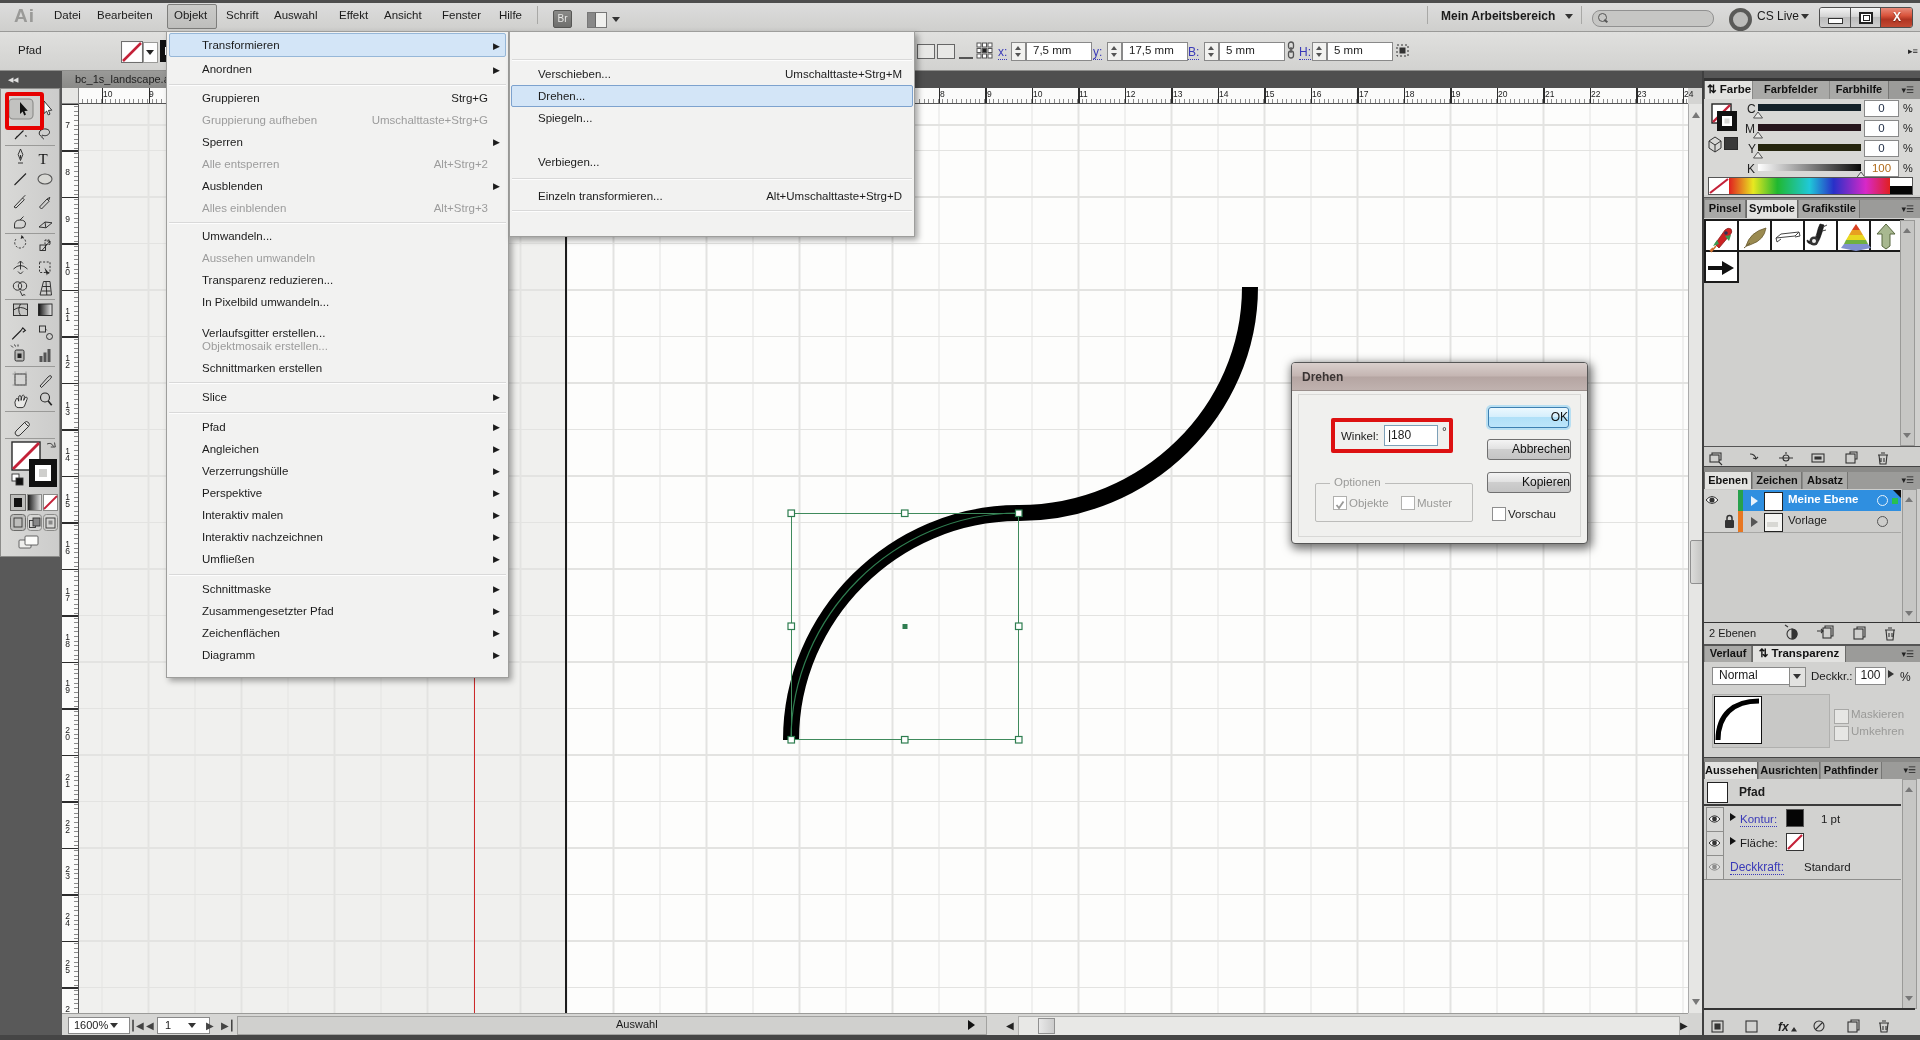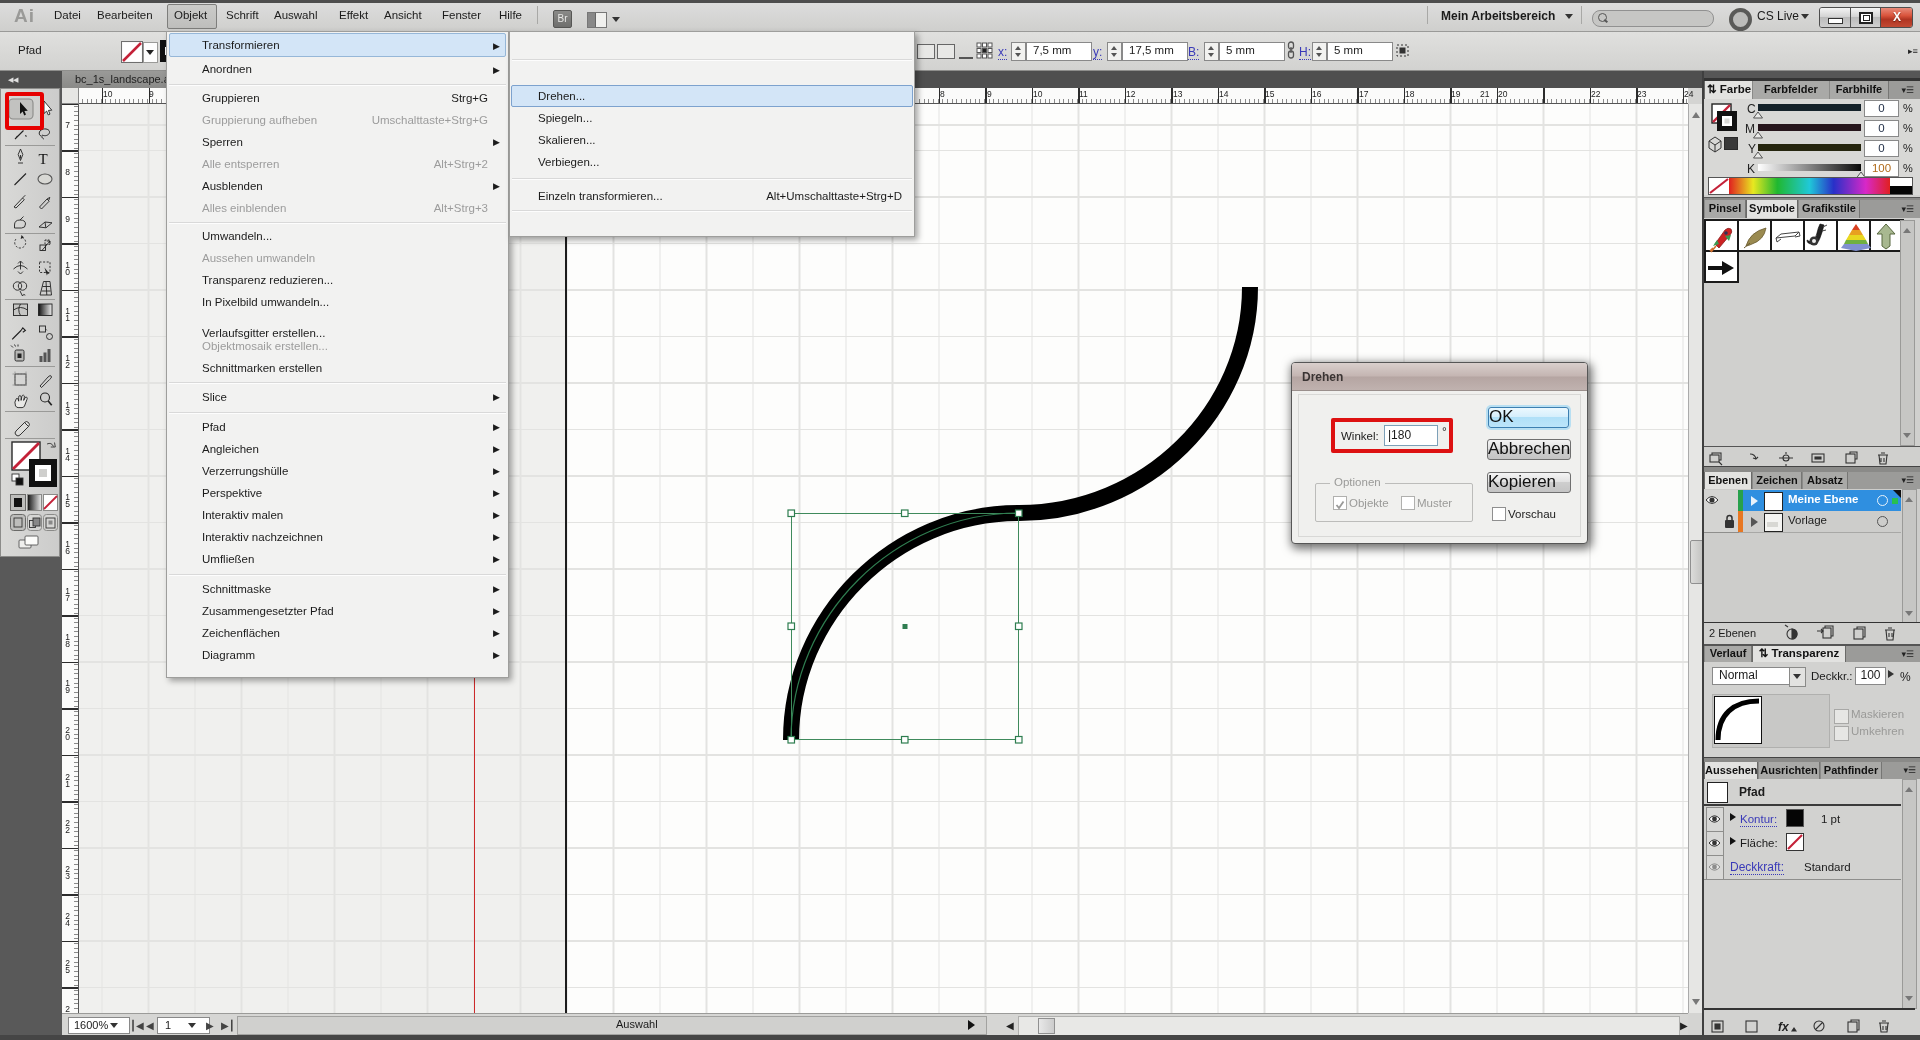--- a/index.html
+++ b/index.html
@@ -17,21 +17,21 @@
 .smi .sc{position:absolute;right:12px}
 .tab{position:absolute;top:0;height:100%;font-size:11px;font-weight:bold;color:#111;text-align:center;line-height:17px;background:#a9a9a7;border-left:1px solid #8a8a88;border-right:1px solid #767674}
 .tab.act{background:#e2e2e0;border-color:#6a6a68}
 .field{position:absolute;background:#fff;border:1px solid #898989;font-size:11.5px;line-height:15px;white-space:nowrap}
 .bluelab{font-size:12px;color:#3a3ab8;border-bottom:1px dotted #3a3ab8;line-height:13px}
 .spin{position:absolute;width:13px;height:17px;background:#f2f2f0;border:1px solid #898989}
 .spin:before{content:"";position:absolute;left:3px;top:3px;border:3px solid transparent;border-bottom:4px solid #555;border-top:0}
 .spin:after{content:"";position:absolute;left:3px;bottom:3px;border:3px solid transparent;border-top:4px solid #555;border-bottom:0}
 .eyebox{position:absolute;border:1px solid #8e8e8c;background:#d8d8d6}
 .chk{position:absolute;width:13px;height:13px;background:#fff;border:1px solid #8f8f8f}
-.gbtn{position:absolute;background:linear-gradient(#f4f4f4,#e2e2e2 45%,#cfcfcf 46%,#c4c4c4);border:1px solid #707070;border-radius:3px;text-align:left;font-size:17px;color:#111}
+.gbtn{position:absolute;background:linear-gradient(#f4f4f4,#e2e2e2 45%,#cfcfcf 46%,#c4c4c4);border:1px solid #707070;border-radius:3px;text-align:right;font-size:12px;color:#111}
 </style></head>
 <body>
 
 <div id="topbar" class="abs" style="left:0;top:0;width:1920px;height:31px;background:linear-gradient(#dedede,#cfcfcd);border-bottom:1px solid #9a9a98">
  <div class="abs" style="left:0;top:0;width:1920px;height:3px;background:#4d4d4d"></div>
  <div class="abs" style="left:14px;top:5px;font-size:19px;font-weight:bold;color:#9a9a98;letter-spacing:1px">Ai</div>
  <div class="abs" style="left:54px;top:9px;font-size:11.5px">Datei</div>
  <div class="abs" style="left:97px;top:9px;font-size:11.5px">Bearbeiten</div>
  <div class="abs" style="left:167px;top:4px;width:48px;height:23px;background:linear-gradient(#cbcbc9,#bebebc);border:1px solid #7e7e7c;border-radius:2px"></div>
  <div class="abs" style="left:174px;top:9px;font-size:11.5px">Objekt</div>
@@ -166,21 +166,21 @@
  <span class="abs tick" style="left:1000px;top:1px">11</span>
  <span class="abs tick" style="left:1047px;top:1px">12</span>
  <span class="abs tick" style="left:1094px;top:1px">13</span>
  <span class="abs tick" style="left:1140px;top:1px">14</span>
  <span class="abs tick" style="left:1186px;top:1px">15</span>
  <span class="abs tick" style="left:1233px;top:1px">16</span>
  <span class="abs tick" style="left:1280px;top:1px">17</span>
  <span class="abs tick" style="left:1326px;top:1px">18</span>
  <span class="abs tick" style="left:1372px;top:1px">19</span>
  <span class="abs tick" style="left:1419px;top:1px">20</span>
- <span class="abs tick" style="left:1401px;top:1px">21</span>
+ <span class="abs tick" style="left:1466px;top:1px">21</span>
  <span class="abs tick" style="left:1512px;top:1px">22</span>
  <span class="abs tick" style="left:1558px;top:1px">23</span>
  <span class="abs tick" style="left:1605px;top:1px">24</span>
 </div>
 <div id="vruler" class="abs" style="left:62px;top:104px;width:17px;height:909px;background:
  repeating-linear-gradient(180deg,#2c2c2c 0 1px,transparent 1px 46.5px),
  repeating-linear-gradient(180deg,#8a8a8a 0 1px,transparent 1px 4.65px),
  linear-gradient(#fbfbfa,#fbfbfa);
  background-size:100% 100%,5px 100%,100% 100%;background-position:0 0,12px 2px,0 0;background-repeat:no-repeat;border-right:1px solid #555;box-sizing:border-box">
  <span class="abs tick" style="left:0;top:18px;width:11px;text-align:center;line-height:7px">7</span>
@@ -782,29 +782,30 @@
       <span class="lab">Zeichenflächen</span>
       <span class="ar">▶</span>
     </div>
  <div class="mi" style="top:612px">
       <span class="lab">Diagramm</span>
       <span class="ar">▶</span>
     </div>
 </div>
 <div id="submenu" class="abs" style="left:509px;top:31px;width:406px;height:206px;background:#f2f2f1;border:1px solid #9e9e9c;box-shadow:3px 3px 6px rgba(0,0,0,0.35);box-sizing:border-box">
  <div class="sep" style="top:27px"></div>
+ <div class="smi" style="top:31px">
+      <span class="lab">Verschieben...</span>
+      <span class="sc">Umschalttaste+Strg+M</span>
+    </div>
  <div class="smi" style="top:53px">
       <div class="abs" style="left:1px;top:0;right:1px;height:22px;background:#d3e5f7;border:1px solid #7da2ce;border-radius:2px;box-sizing:border-box"></div>
       <span class="lab">Drehen...</span>
     </div>
  <div class="smi" style="top:75px">
       <span class="lab">Spiegeln...</span>
-    </div>
- <div class="smi" style="top:97px">
-      <span class="lab">Skalieren...</span>
     </div>
  <div class="smi" style="top:119px">
       <span class="lab">Verbiegen...</span>
     </div>
  <div class="sep" style="top:146px"></div>
  <div class="smi" style="top:153px">
       <span class="lab">Einzeln transformieren...</span>
       <span class="sc">Alt+Umschalttaste+Strg+D</span>
     </div>
  <div class="sep" style="top:178px"></div>

